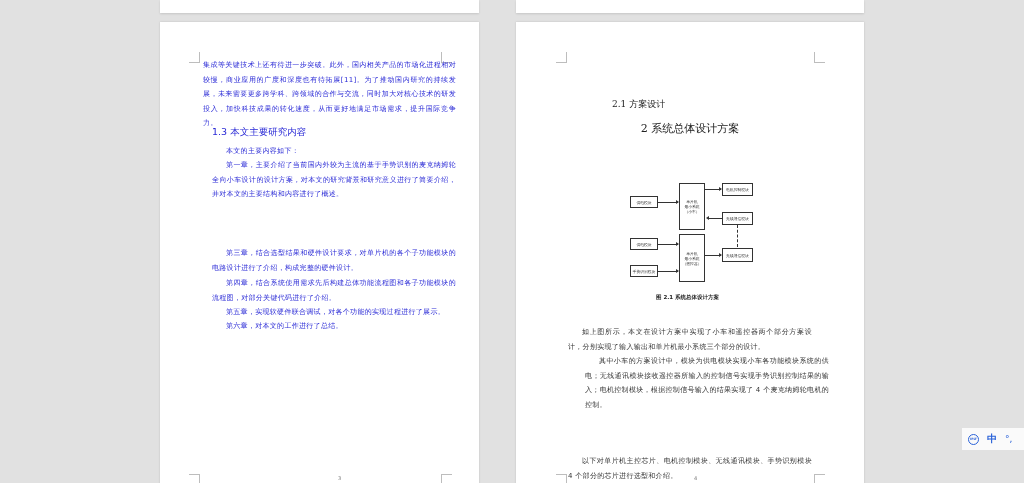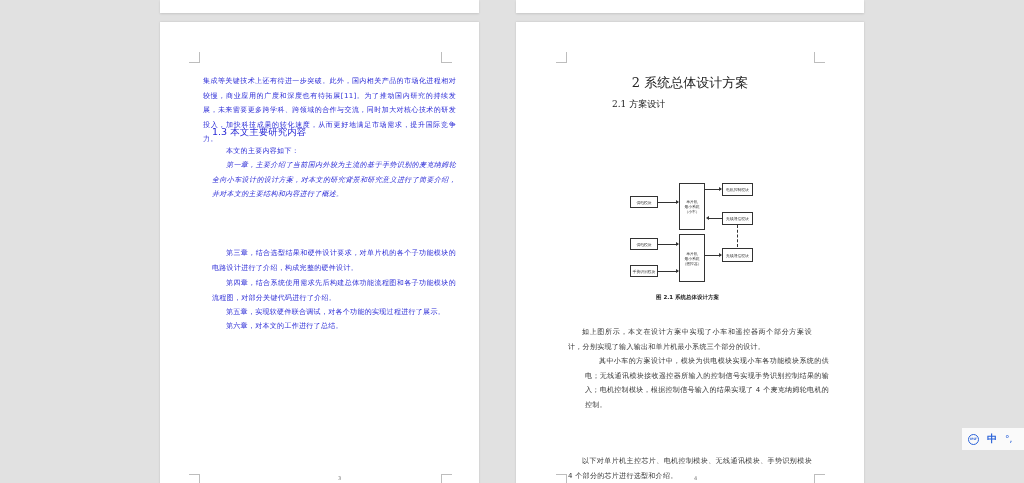--- a/index.html
+++ b/index.html
@@ -29,21 +29,21 @@
   }
   .blue { color: #2a2ad6; }
   .black { color: #333; }
   .indent { text-indent: 14px; }
   .h2 {
     position: absolute; font-size: 9.5px; color: #2a2ad6; margin: 0;
     font-family: "DejaVu Sans", sans-serif;
   }
   .chapter-title {
     position: absolute; left: 0; right: 0; text-align: center;
-    font-size: 13px; color: #222; font-family: "DejaVu Serif", serif;
+    font-size: 11px; color: #222; font-family: "DejaVu Serif", serif; margin-top: 47px;
   }
   .sec-title { position: absolute; font-size: 9px; color: #222; font-family: "DejaVu Serif", serif; }
   .hl { background: #fff200; }
   .page-num { position: absolute; font-size: 5px; color: #777; }
 
   .diagram { position: absolute; left: 624px; top: 183px; width: 140px; height: 105px; }
   .dbox {
     position: absolute; border: 0.8px solid #333; background: #fff;
     font-size: 3.8px; color: #333; display: flex; align-items: center; justify-content: center;
     text-align: center; line-height: 5px; box-sizing: border-box;
@@ -70,24 +70,24 @@
 
 <div class="prev-page" style="left:160px; width:319px;"></div>
 <div class="prev-page" style="left:516px; width:348px;"></div>
 
 <div class="page" style="left:160px; width:319px;">
   <div class="corner tl" style="left:29px; top:30px;"></div>
   <div class="corner tr" style="left:281px; top:30px;"></div>
   <div class="corner bl" style="left:29px; top:452px;"></div>
   <div class="corner br" style="left:281px; top:452px;"></div>
 
-  <p class="para blue" style="left:43px; top:36px; width:253px;margin-top:16px;">集成等关键技术上还有待进一步突破。此外，国内相关产品的市场化进程相对较慢，商业应用的广度和深度也有待拓展[11]。为了推动国内研究的持续发展，未来需要更多跨学科、跨领域的合作与交流，同时加大对核心技术的研发投入，加快科技成果的转化速度，从而更好地满足市场需求，提升国际竞争力。</p>
+  <p class="para blue" style="left:43px; top:36px; width:253px;">集成等关键技术上还有待进一步突破。此外，国内相关产品的市场化进程相对较慢，商业应用的广度和深度也有待拓展[11]。为了推动国内研究的持续发展，未来需要更多跨学科、跨领域的合作与交流，同时加大对核心技术的研发投入，加快科技成果的转化速度，从而更好地满足市场需求，提升国际竞争力。</p>
   <div class="h2" style="left:52px; top:104px;">1.3 本文主要研究内容</div>
   <p class="para blue indent" style="left:52px; top:122px; width:244px;">本文的主要内容如下：</p>
-  <p class="para blue indent" style="left:52px; top:136px; width:244px;font-style:italic;">第一章，主要介绍了当前国内外较为主流的基于手势识别的麦克纳姆轮全向小车设计的设计方案，对本文的研究背景和研究意义进行了简要介绍，并对本文的主要结构和内容进行了概述。</p>
+  <p class="para blue indent" style="left:52px; top:136px; width:244px;">第一章，主要介绍了当前国内外较为主流的基于手势识别的麦克纳姆轮全向小车设计的设计方案，对本文的研究背景和研究意义进行了简要介绍，并对本文的主要结构和内容进行了概述。</p>
   <p class="para blue indent" style="left:52px; top:254px; width:244px;">第四章，结合系统使用需求先后构建总体功能流程图和各子功能模块的流程图，对部分关键代码进行了介绍。</p>
   <p class="para blue indent" style="left:52px; top:224px; width:244px;">第三章，结合选型结果和硬件设计要求，对单片机的各个子功能模块的电路设计进行了介绍，构成完整的硬件设计。</p>
   <p class="para blue indent" style="left:52px; top:283px; width:244px;">第五章，实现软硬件联合调试，对各个功能的实现过程进行了展示。</p>
   <p class="para blue indent" style="left:52px; top:297px; width:244px;">第六章，对本文的工作进行了总结。</p>
 
   <div class="page-num" style="left:178px; top:453px;">3</div>
 </div>
 
 <div class="page" style="left:516px; width:348px;">
   <div class="corner tl" style="left:40px; top:30px;"></div>

